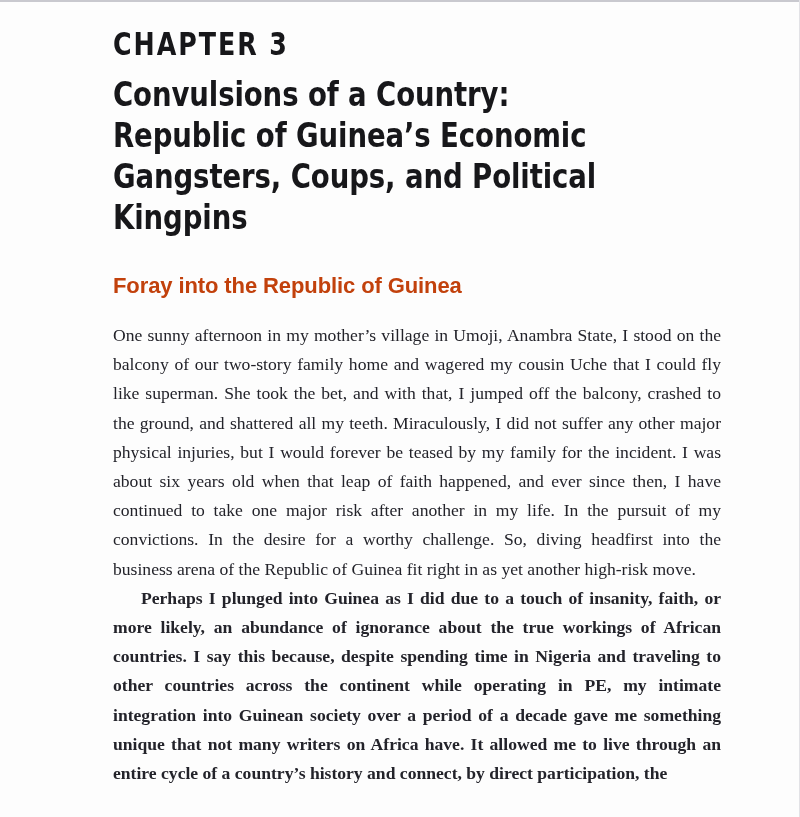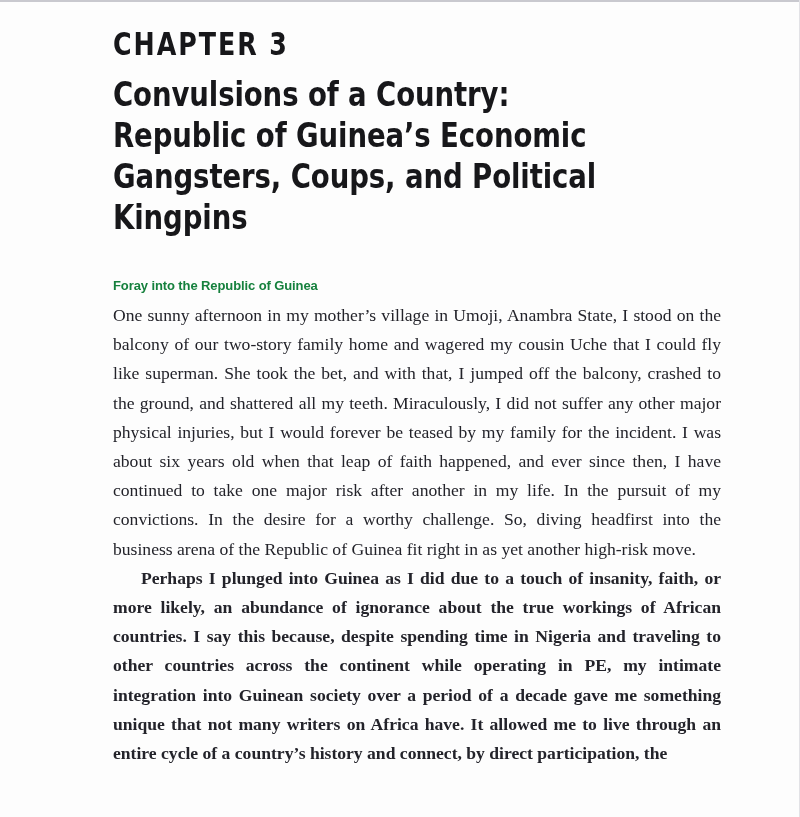--- a/index.html
+++ b/index.html
@@ -64,34 +64,34 @@
     color: #17171a;
     margin: 0;
     max-width: 560px;
     transform: scaleX(0.9);
     transform-origin: left top;
   }
 
   .section-heading {
     font-family: "Liberation Sans", sans-serif;
     font-weight: 700;
-    font-size: 13px;
+    font-size: 22px;
     line-height: 22px;
     letter-spacing: -0.1px;
-    color: #15803d;
+    color: #c2410c;
     margin: 0;
     position: absolute;
     top: 275px;
     left: 113px;
   }
 
   
   .body-block {
     position: absolute;
-    top: 301px;
+    top: 321px;
     left: 113px;
     width: 608px;
   }
   .body-para {
     font-family: "Liberation Serif", serif;
     font-size: 17.6px;
     line-height: 29.2px;
     color: #23232a;
     text-align: justify;
     text-justify: inter-word;

